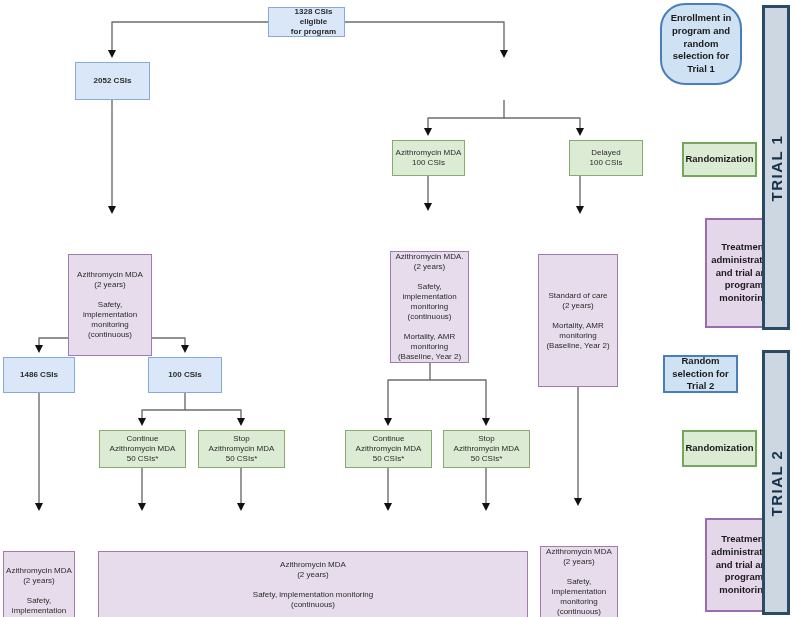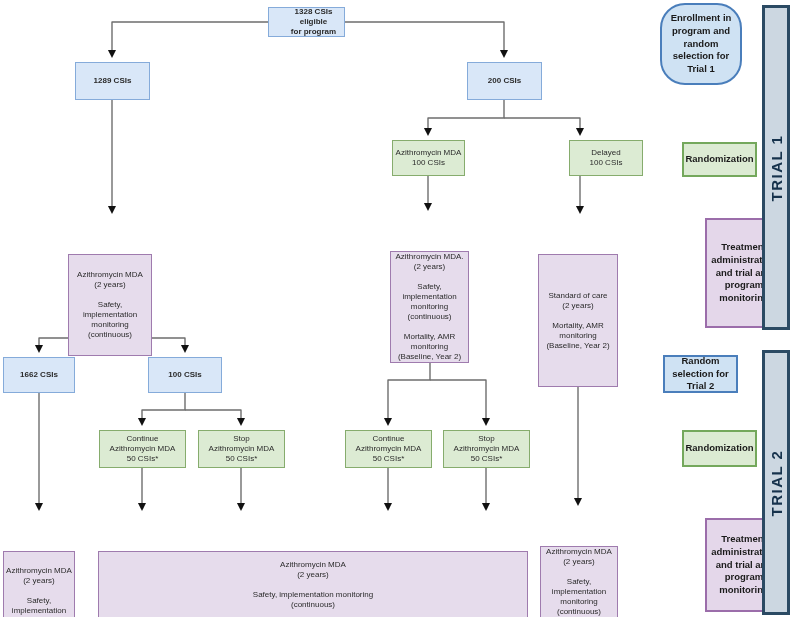--- a/index.html
+++ b/index.html
@@ -70,22 +70,21 @@
       <path d="M578,322 L578,504" marker-end="url(#arrow)"></path>
       <path d="M142,468 L142,509" marker-end="url(#arrow)"></path>
       <path d="M241,468 L241,509" marker-end="url(#arrow)"></path>
       <path d="M388,468 L388,509" marker-end="url(#arrow)"></path>
       <path d="M486,468 L486,509" marker-end="url(#arrow)"></path>
     </g>
   </svg>
 
   <div class="node blue" style="left:268px;top:7px;width:77px;height:30px;padding-left:16px;">1328 CSIs eligible
 for program</div>
-  <div class="node blue" style="left:75px;top:62px;width:75px;height:38px;">1289 CSIs</div>
-  <div class="node blue" style="left:467px;top:62px;width:75px;height:38px;">200 CSIs</div>
+  <div class="node blue" style="left:75px;top:62px;width:75px;height:38px;">2052 CSIs</div>
   <div class="node green" style="left:392px;top:140px;width:73px;height:36px;">Azithromycin MDA
 100 CSIs</div>
   <div class="node green" style="left:569px;top:140px;width:74px;height:36px;">Delayed
 100 CSIs</div>
   <div class="node purple" style="left:68px;top:218px;width:84px;height:102px;">Azithromycin MDA
 (2 years)
 
 Safety, implementation
 monitoring
 (continuous)</div>
@@ -98,21 +97,21 @@
 
 Mortality, AMR
 monitoring
 (Baseline, Year 2)</div>
   <div class="node purple" style="left:538px;top:218px;width:80px;height:133px;">Standard of care
 (2 years)
 
 Mortality, AMR
 monitoring
 (Baseline, Year 2)</div>
-  <div class="node blue" style="left:3px;top:357px;width:72px;height:36px;">1662 CSIs</div>
+  <div class="node blue" style="left:3px;top:357px;width:72px;height:36px;">1486 CSIs</div>
   <div class="node blue" style="left:148px;top:357px;width:74px;height:36px;">100 CSIs</div>
   <div class="node green" style="left:99px;top:430px;width:87px;height:38px;">Continue
 Azithromycin MDA
 50 CSIs*</div>
   <div class="node green" style="left:198px;top:430px;width:87px;height:38px;">Stop
 Azithromycin MDA
 50 CSIs*</div>
   <div class="node green" style="left:345px;top:430px;width:87px;height:38px;">Continue
 Azithromycin MDA
 50 CSIs*</div>

